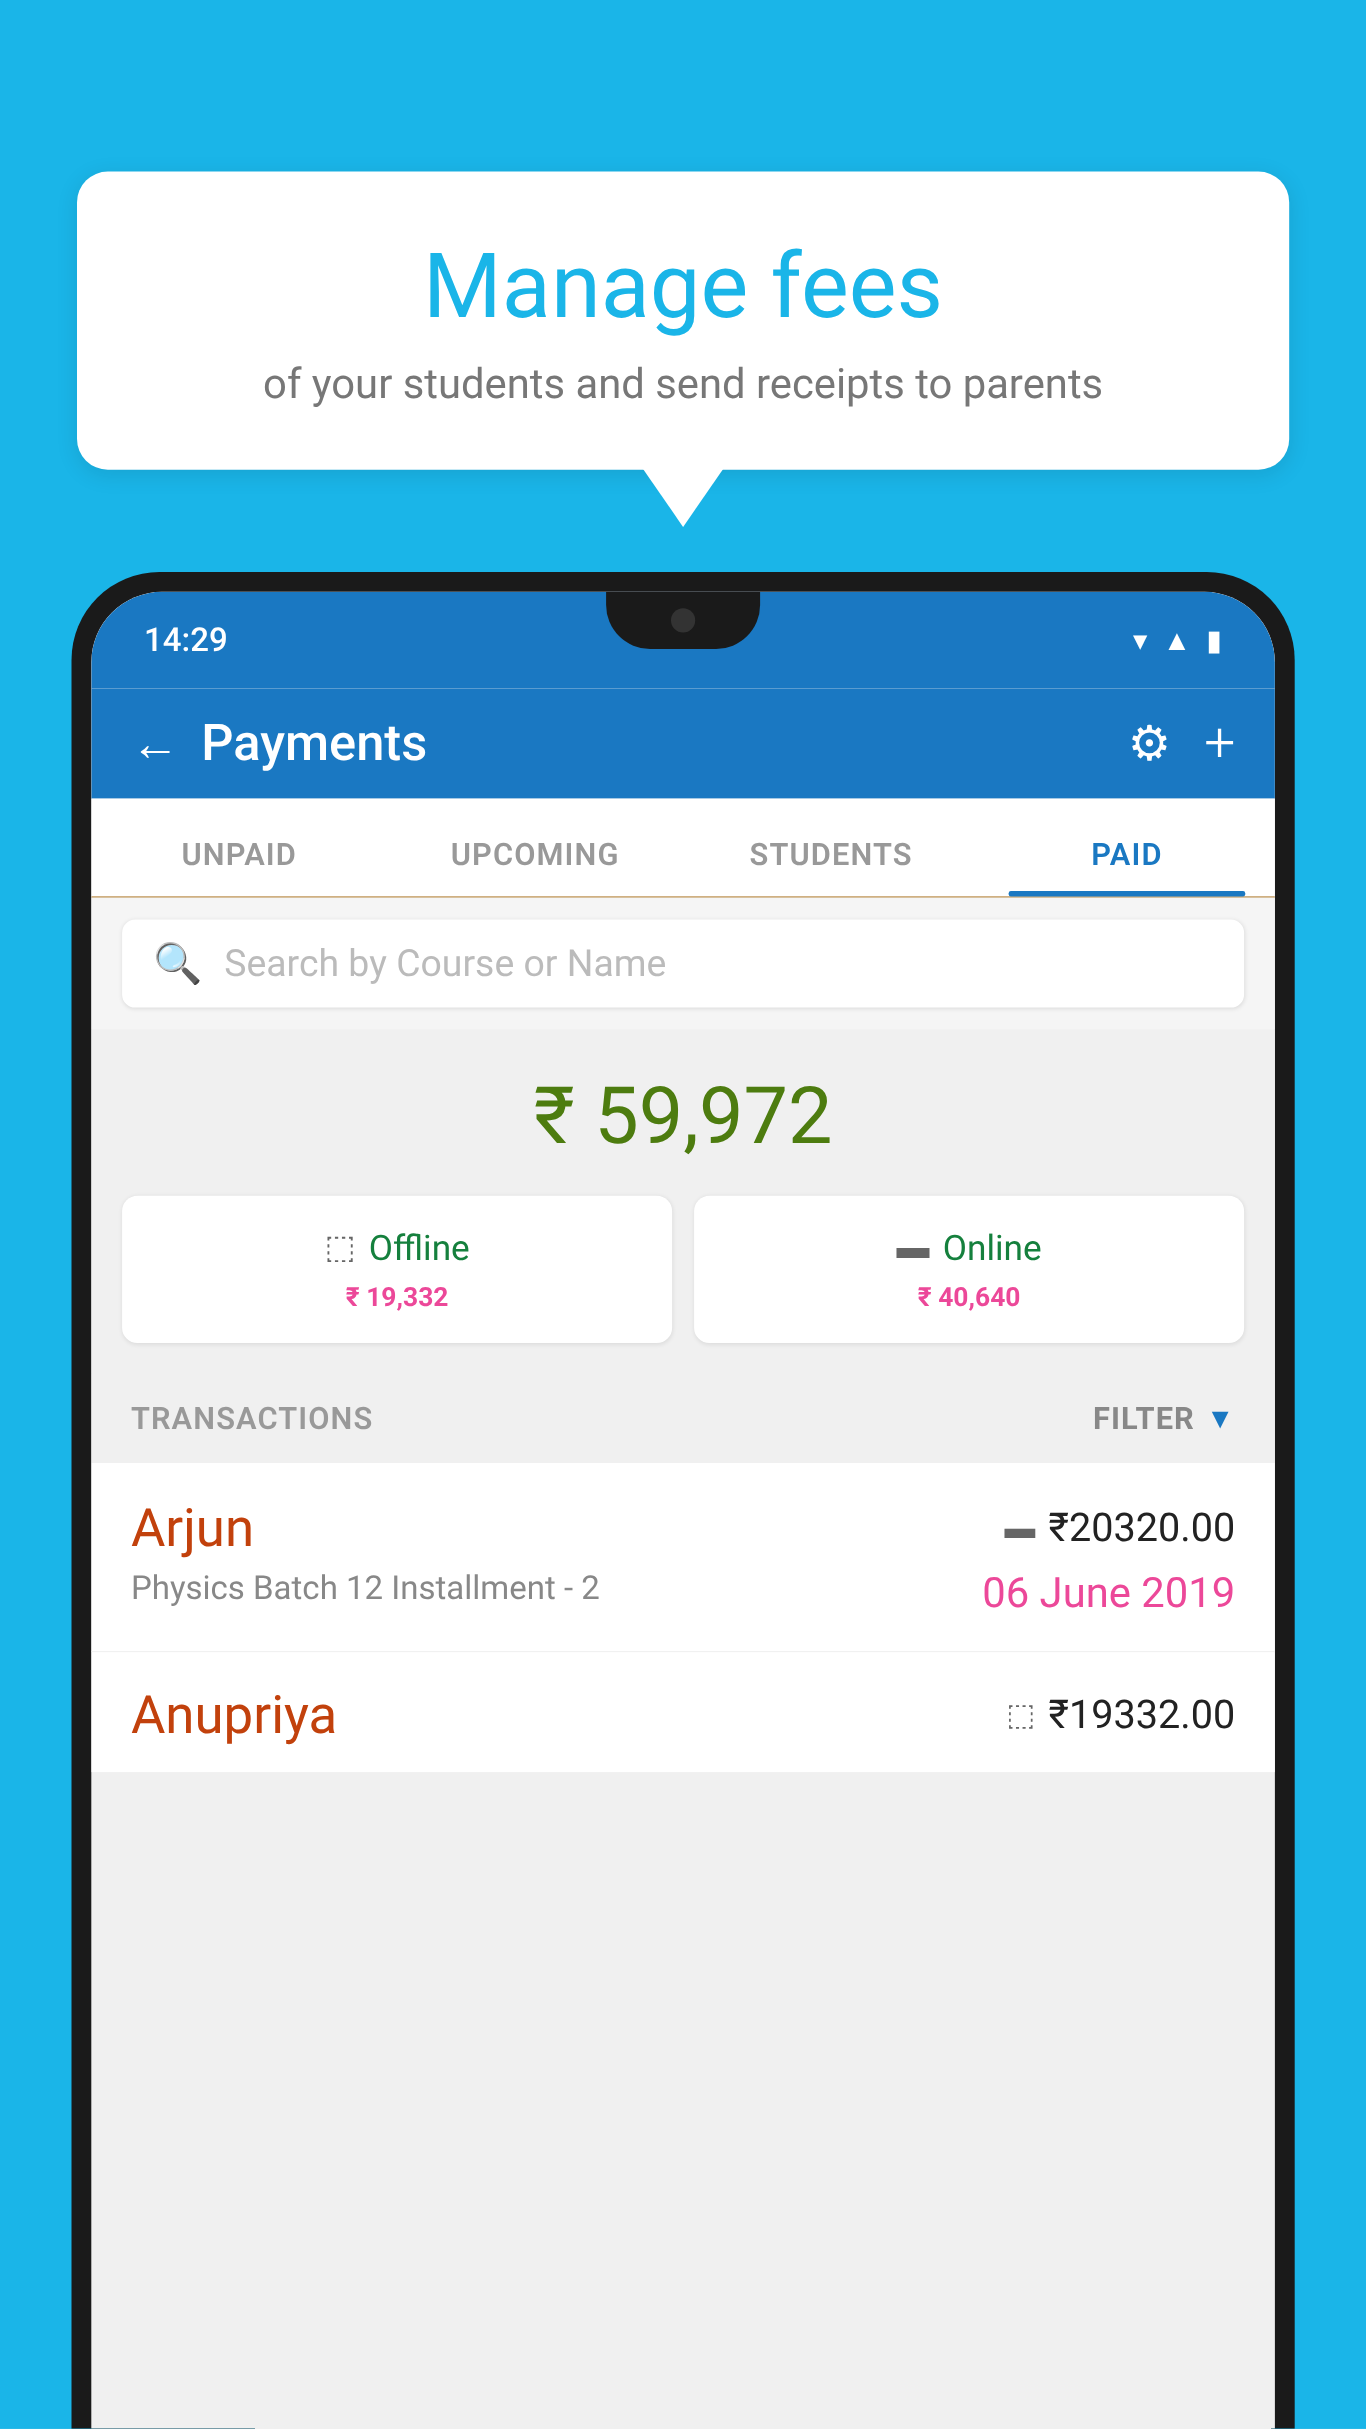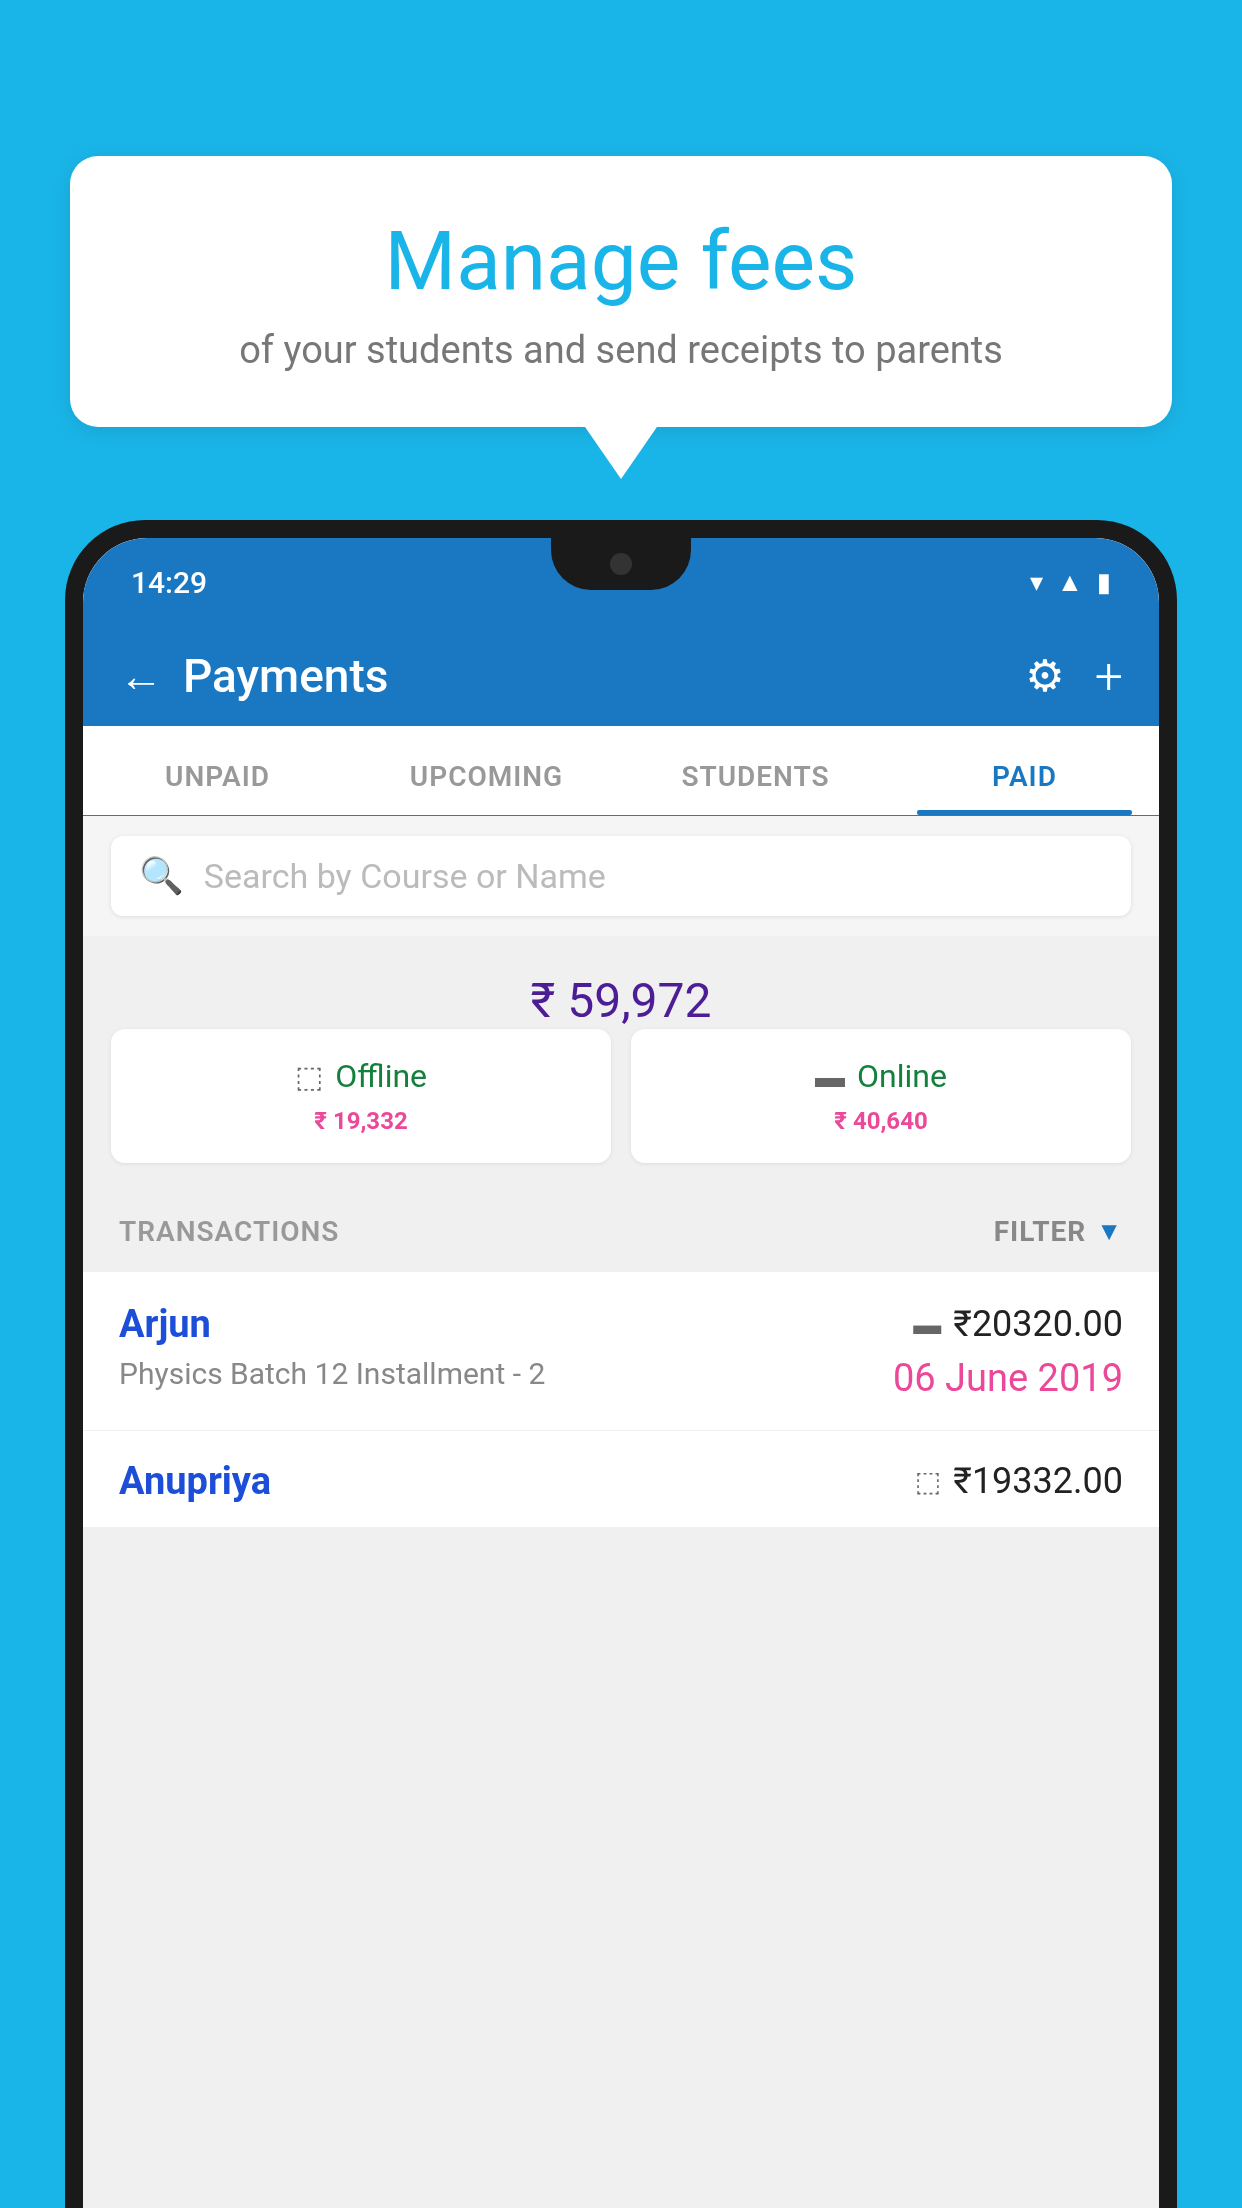--- a/index.html
+++ b/index.html
@@ -239,23 +239,24 @@
       text-align: center;
     }
 
     .payment-label {
       color: #888;
       font-size: 32px;
       margin-bottom: 14px;
     }
 
     .payment-amount {
-      font-size: 48px;
+      font-size: 72px;
       font-weight: 400;
-      color: #4c1d95;
+      color: #4d7c0f;
+      margin-bottom: 30px;
     }
 
     .payment-cards {
       display: flex;
       gap: 20px;
     }
 
     .payment-card {
       flex: 1;
       background: white;
@@ -328,23 +329,23 @@
     }
 
     .transaction-top {
       display: flex;
       justify-content: space-between;
       align-items: center;
       margin-bottom: 10px;
     }
 
     .transaction-name {
-      font-size: 38px;
-      font-weight: 700;
-      color: #1d4ed8;
+      font-size: 48px;
+      font-weight: 400;
+      color: #c2410c;
     }
 
     .transaction-amount-row {
       display: flex;
       align-items: center;
       gap: 12px;
     }
 
     .transaction-type-icon {
       font-size: 28px;

